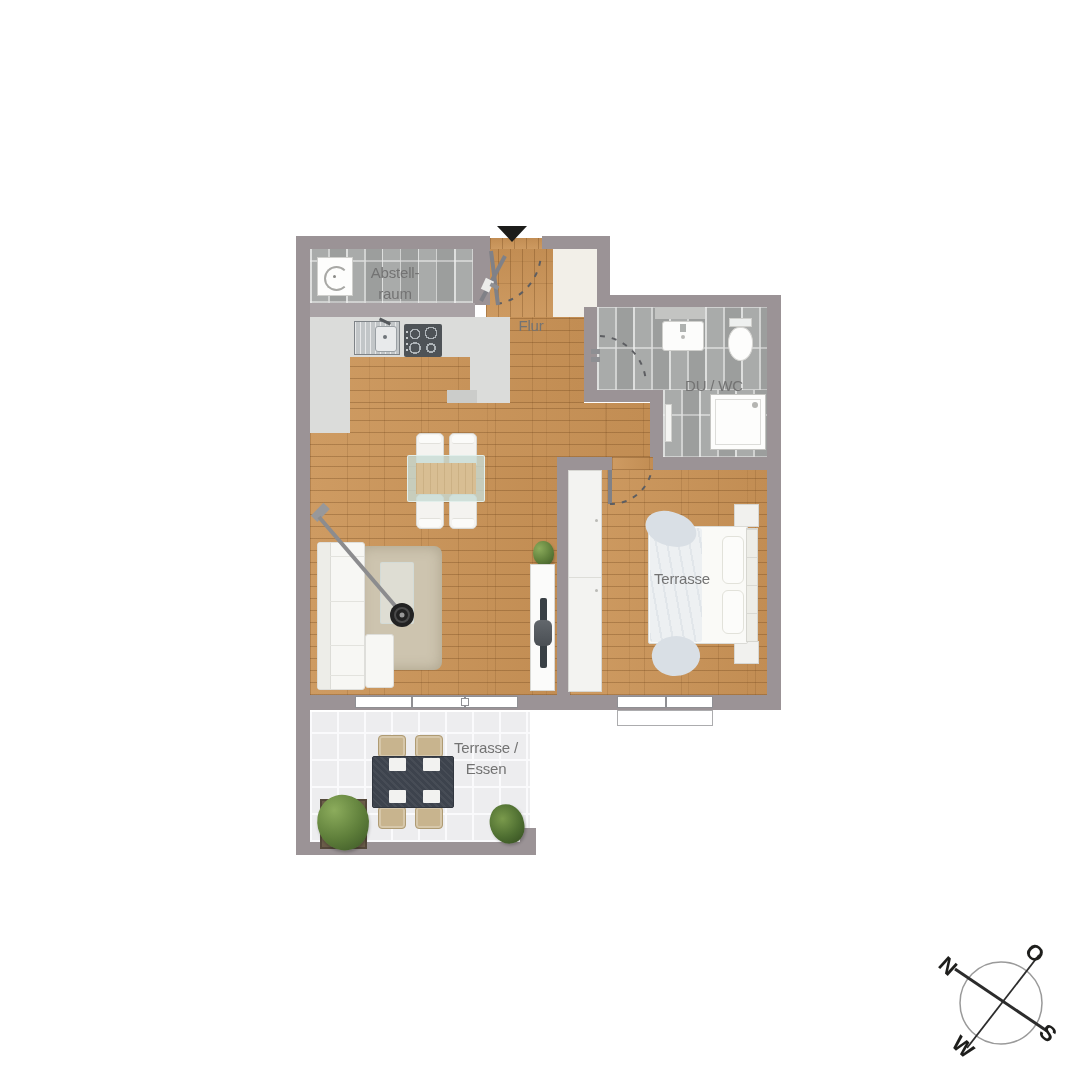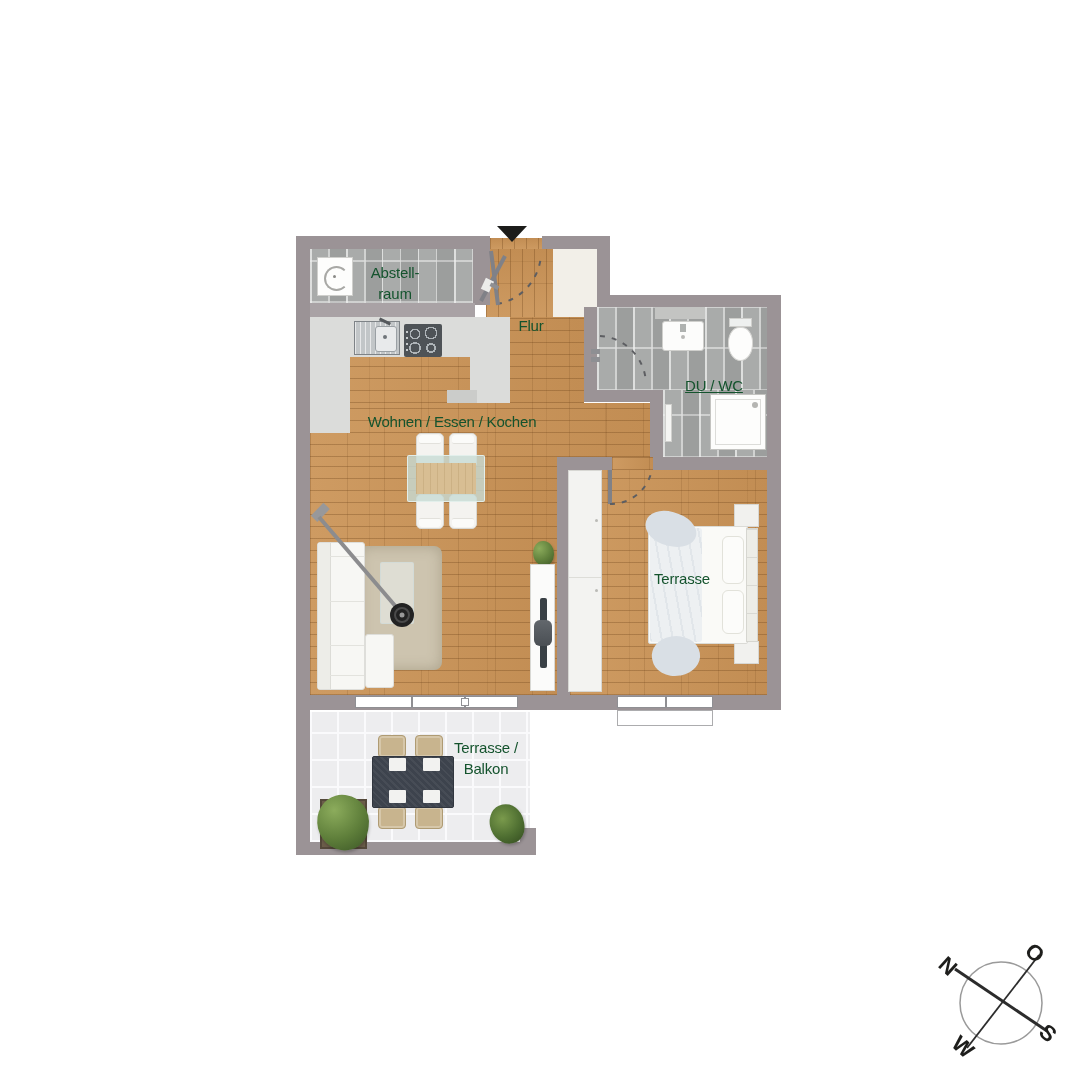--- a/index.html
+++ b/index.html
@@ -24,21 +24,21 @@
       repeating-linear-gradient(0deg, rgba(238,239,238,.55) 0 1.5px, transparent 1.5px 41px);}
   .terr{position:absolute;background-color:#EDEDEF;background-image:
       repeating-linear-gradient(90deg,#FAFAFC 0 2px, transparent 2px 27px),
       repeating-linear-gradient(0deg,#FAFAFC 0 2px, transparent 2px 27px);}
   .counter{position:absolute;background:#DBDCDA;}
   .counter2{position:absolute;background:#CBCCCA;}
   .cream{position:absolute;background:#F2EFE8;}
   .whitebox{position:absolute;background:#F3F3F1;border:1px solid #D7D7D3;box-sizing:border-box;}
   .win{position:absolute;background:#fff;border:1px solid #8F8F93;box-sizing:border-box;}
   .tick{position:absolute;background:#8F8F93;width:2px;top:0;bottom:0;}
-  .label{position:absolute;color:#14532d;font-size:15px;line-height:21px;text-align:center;
+  .label{position:absolute;color:#737373;font-size:15px;line-height:21px;text-align:center;
          letter-spacing:-0.2px;white-space:nowrap;}
   .chair{position:absolute;width:28px;height:35px;background:#F4F3F0;border:1px solid #D9D8D3;
          border-radius:5px;box-sizing:border-box;}
   .chair.n::after{content:"";position:absolute;left:2px;right:2px;top:1px;height:8px;
          background:#FBFBF9;border-bottom:1px solid #E2E1DC;border-radius:4px 4px 2px 2px;}
   .chair.s::after{content:"";position:absolute;left:2px;right:2px;bottom:1px;height:8px;
          background:#FBFBF9;border-top:1px solid #E2E1DC;border-radius:2px 2px 4px 4px;}
   .tchair{position:absolute;width:28px;height:23px;background:#C8B48E;border:1px solid #AF9B73;
          border-radius:4px;box-sizing:border-box;box-shadow:inset 0 0 0 2px rgba(255,255,255,.25);}
   .tseat{position:absolute;width:17px;height:13px;background:#F2F2F0;border-radius:1px;}
@@ -190,26 +190,25 @@
   <div class="plant" style="left:317px;top:795px;width:52px;height:55px;transform:rotate(8deg);"></div>
   <div class="plant" style="left:490px;top:804px;width:34px;height:40px;transform:rotate(-12deg);background:radial-gradient(circle at 40% 35%, #7A9A4C, #4E6E31 55%, #3A5424 88%);"></div>
 
   <div class="abs" style="left:497px;top:226px;width:0;height:0;border-left:15px solid transparent;border-right:15px solid transparent;border-top:16px solid #1C1C1A;"></div>
 
   <div class="label" style="left:340px;top:262px;width:110px;">
     <div>Abstell-</div>
     <div>raum</div>
   </div>
   <div class="label" style="left:496px;top:315px;width:70px;">Flur</div>
-  <div class="label" style="left:664px;top:375px;width:100px;text-decoration:underline;">DU / WC</div>
-  <div class="label" style="left:340px;top:411px;width:224px;">Wohnen / Essen / Kochen</div>
+  <div class="label" style="left:664px;top:375px;width:100px;">DU / WC</div>
   <div class="label" style="left:632px;top:568px;width:100px;">Terrasse</div>
   <div class="label" style="left:426px;top:737px;width:120px;">
     <div>Terrasse /</div>
-    <div>Balkon</div>
+    <div>Essen</div>
   </div>
 
   <svg class="svg-overlay" width="1080" height="1080" viewBox="0 0 1080 1080">
 
     <path class="arc" d="M497,304 A53,53 0 0 0 541,254"></path>
     <line class="leaf" x1="491" y1="251" x2="498" y2="305"></line>
 
     <line class="leaf" x1="481" y1="301" x2="505" y2="256"></line>
     <rect x="483" y="279" width="9" height="12" fill="#ECECEA" transform="rotate(25 487 285)"></rect>
     <rect x="490" y="284" width="9" height="4" fill="#8E8F93" transform="rotate(25 494 286)"></rect>

